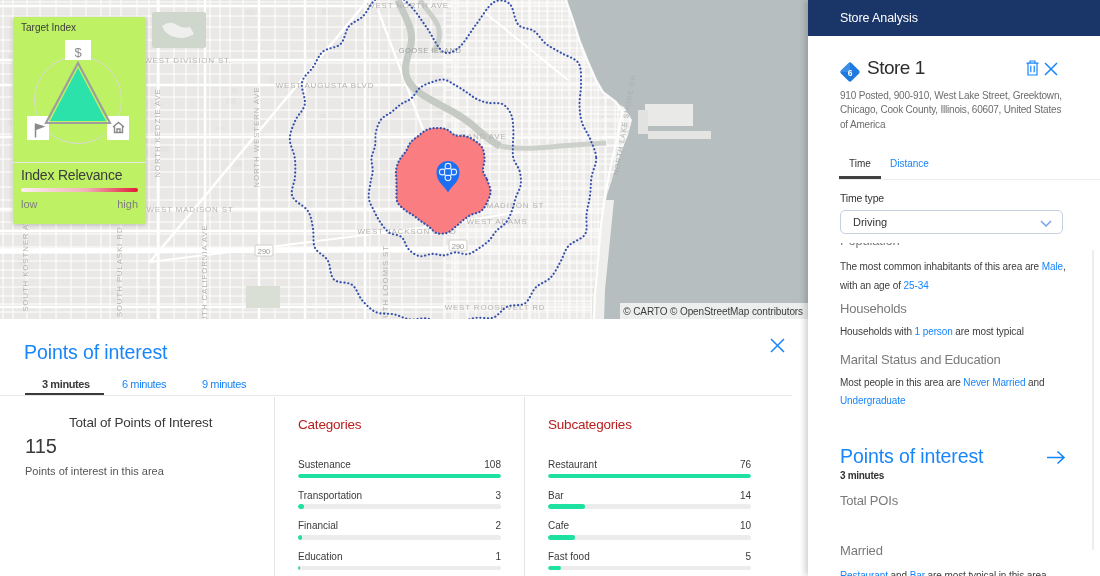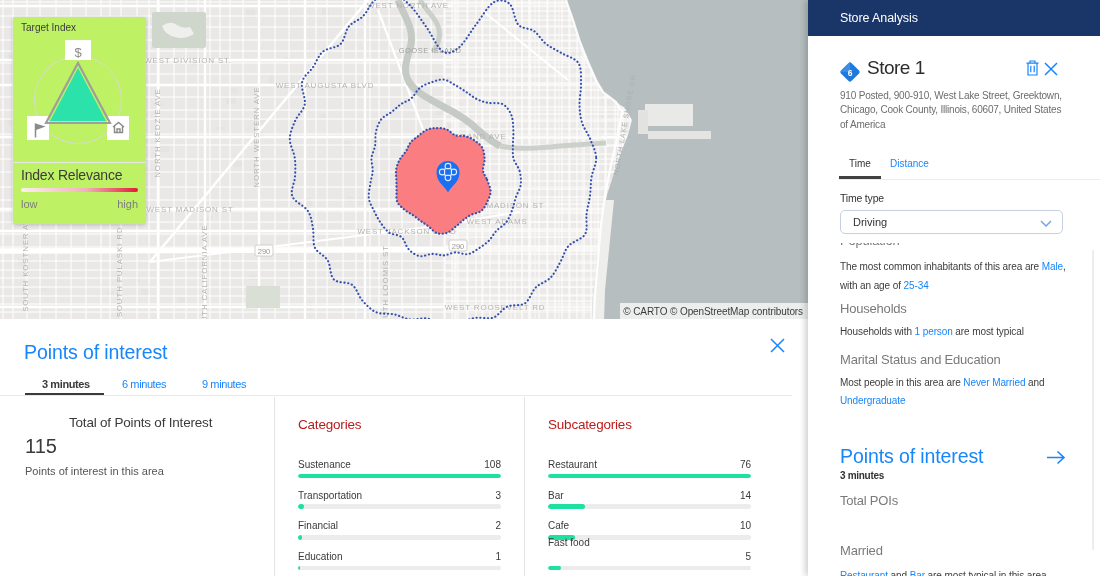--- a/index.html
+++ b/index.html
@@ -429,21 +429,21 @@
         <div class="cat-name" style="top:71px">Bar</div>
         <div class="cat-val" style="top:71px">14</div>
         <div class="cat-track" style="top:85.4px">
           <div class="cat-fill" style="width:37px"></div>
         </div>
         <div class="cat-name" style="top:101px">Cafe</div>
         <div class="cat-val" style="top:101px">10</div>
         <div class="cat-track" style="top:116.0px">
           <div class="cat-fill" style="width:27px"></div>
         </div>
-        <div class="cat-name" style="top:118px">Fast food</div>
+        <div class="cat-name" style="top:132px">Fast food</div>
         <div class="cat-val" style="top:132px">5</div>
         <div class="cat-track" style="top:146.6px">
           <div class="cat-fill" style="width:13px"></div>
         </div>
       </div>
 </div>
 
 <div id="sidebar">
   <div class="sb-header">Store Analysis</div>
   <svg class="store-pin" width="26" height="26" viewBox="0 0 26 26">

